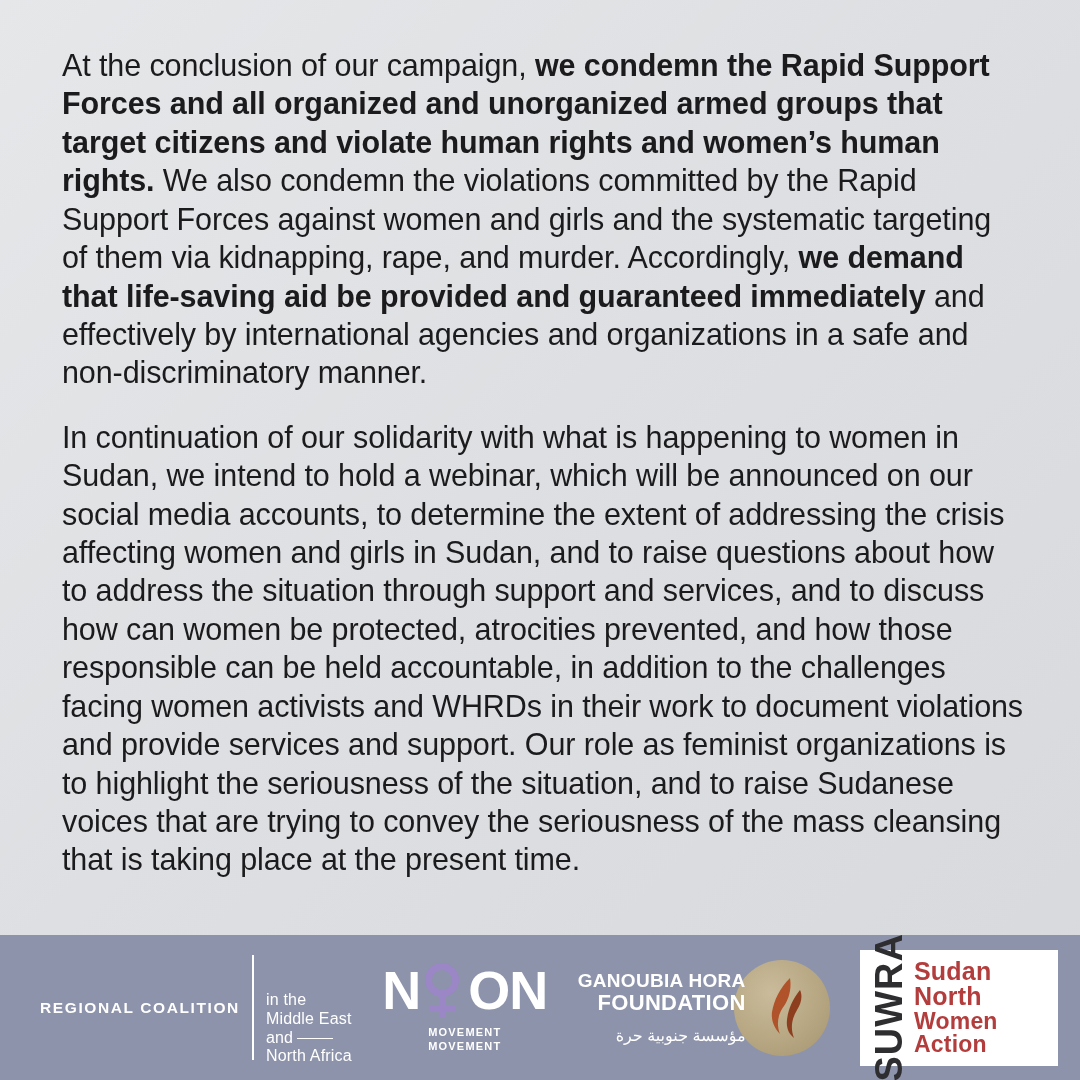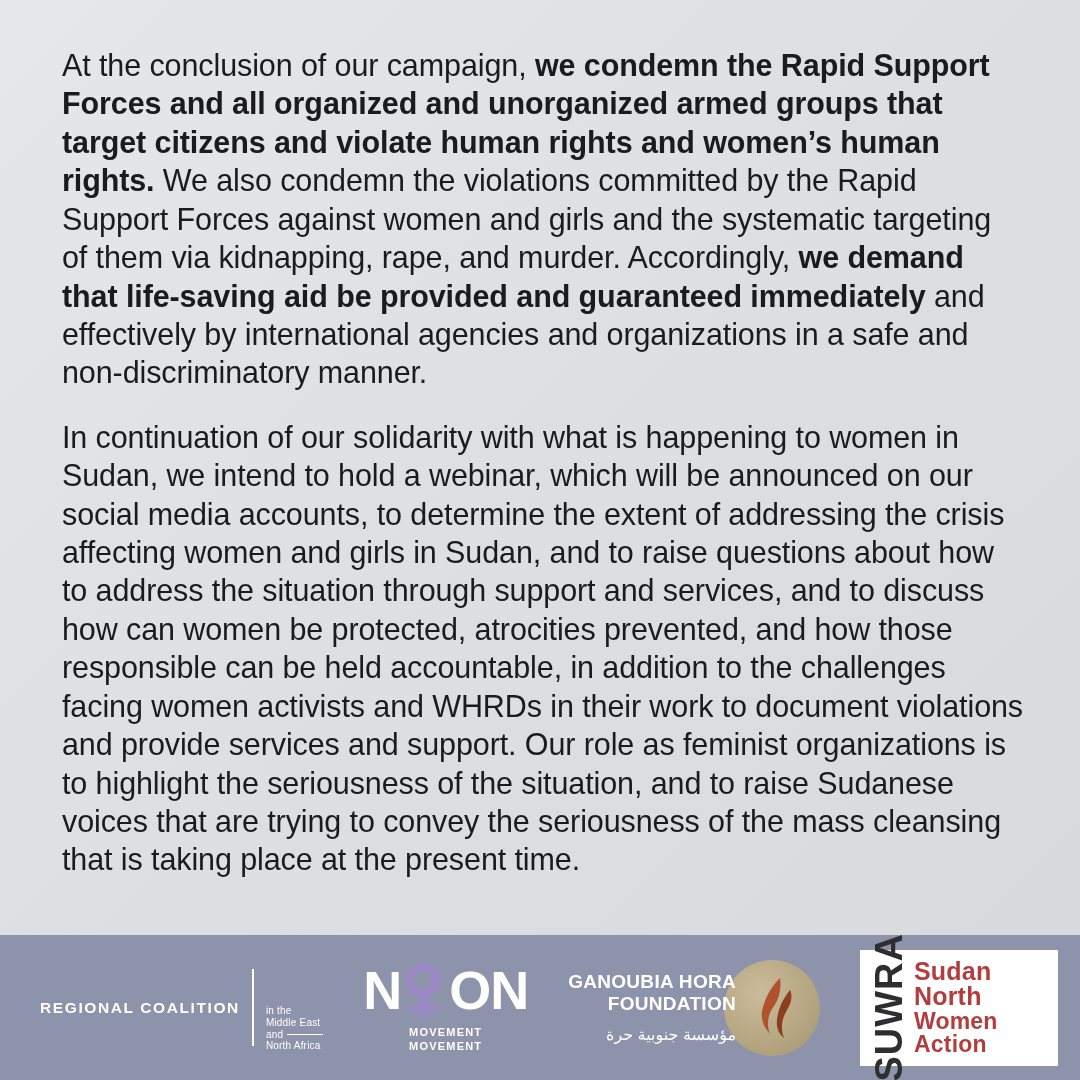--- a/index.html
+++ b/index.html
@@ -73,21 +73,21 @@
     letter-spacing: 0.6px;
     margin-top: 5px;
   }
   .rc-divider {
     width: 2px;
     align-self: stretch;
     background: #ffffff;
     margin: 6px 2px;
   }
   .rc-right {
-    font-size: 10px;
+    font-size: 16px;
     line-height: 1.18;
     font-weight: 400;
     letter-spacing: 0.2px;
     max-width: 92px;
     margin-top: 42px;
   }
   .rc-right .rule {
     display: inline-block;
     width: 36px;
     height: 1px;
@@ -164,21 +164,21 @@
     flex-direction: column;
     line-height: 1.12;
     z-index: 2;
   }
   .gh-l1 {
     font-size: 19px;
     font-weight: 700;
     letter-spacing: 0.3px;
   }
   .gh-l2 {
-    font-size: 19px;
+    font-size: 22px;
     font-weight: 700;
     letter-spacing: 0.3px;
   }
   .gh-ar {
     font-size: 16px;
     margin-top: 12px;
     letter-spacing: 0.2px;
   }
   .gh-mark {
     position: relative;

